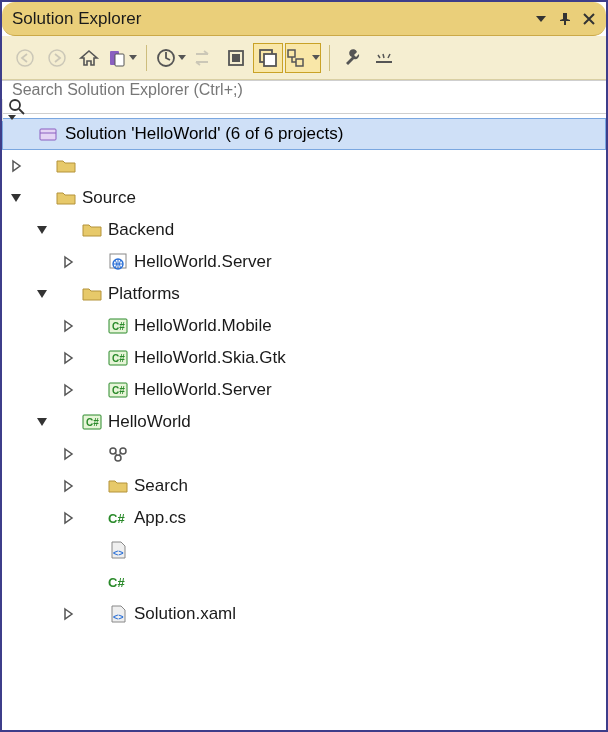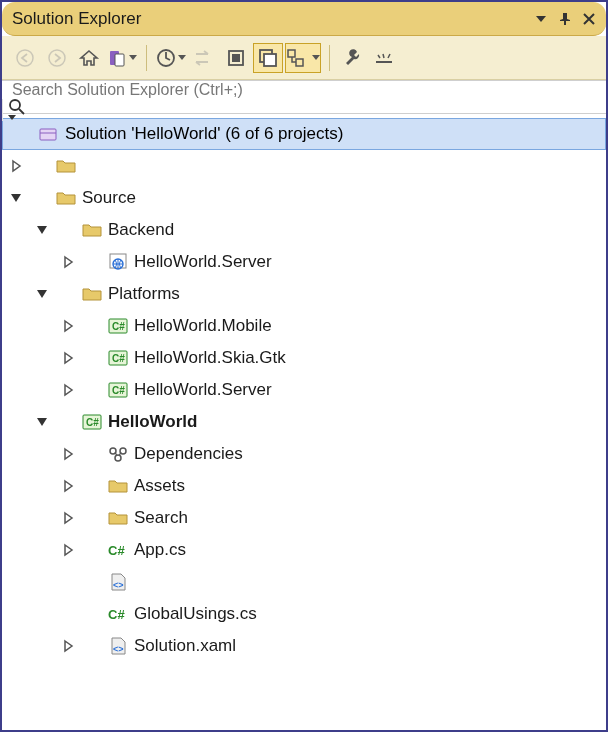--- a/index.html
+++ b/index.html
@@ -114,21 +114,21 @@
     flex-shrink:0;
   }
   .row .glyph.blank { visibility:hidden; }
   .row .icon {
     width: 20px; height:20px;
     display:flex;align-items:center;justify-content:center;
     margin: 0 6px 0 4px;
     flex-shrink:0;
   }
   .row .label { }
-  .row.bold .label { font-weight: 700; }
+  .row.bold .label { font-weight: 400; }
   .row.selected {
     background: #cfe0f7;
     border: 1px solid #7aa7e0;
     height: 32px;
   }
   .row.selected .label { color:#000; }
   
   .ind { display:inline-block; width:26px; flex-shrink:0; }
   
   .folder-fill { fill:#e7c96a; stroke:#b4933a; }
@@ -437,39 +437,22 @@
       </span>
     <span class="ind"></span>
     <span class="icon">
       <svg width="20" height="16">
           <circle cx="5" cy="5" r="3" fill="none" stroke="#555" stroke-width="1.5"></circle>
           <circle cx="15" cy="5" r="3" fill="none" stroke="#555" stroke-width="1.5"></circle>
           <circle cx="10" cy="12" r="3" fill="none" stroke="#555" stroke-width="1.5"></circle>
           <path d="M7 6 L9 10 M13 6 L11 10" stroke="#555" stroke-width="1.2"></path>
         </svg>
     </span>
-    <span class="label">Dependencies</span>
-  </div>
-
-  <div class="row">
-    <span class="ind"></span>
-      <span class="ind"></span>
-    <span class="glyph">
-        <svg width="10" height="12">
-          <path d="M2 1 L9 6 L2 11 Z" fill="none" stroke="#555" stroke-width="1.5"></path>
-        </svg>
-      </span>
-    <span class="ind"></span>
-    <span class="icon">
-      <svg width="20" height="16">
-          <path class="folder-fill" d="M1 3h6l2 2h10v9H1z"></path>
-        </svg>
-    </span>
-    <span class="label">Assets</span>
-  </div>
+  </div>
+
 
   <div class="row">
     <span class="ind"></span>
       <span class="ind"></span>
     <span class="glyph">
         <svg width="10" height="12">
           <path d="M2 1 L9 6 L2 11 Z" fill="none" stroke="#555" stroke-width="1.5"></path>
         </svg>
       </span>
     <span class="ind"></span>
@@ -518,21 +501,20 @@
       <span class="ind"></span>
     <span class="glyph blank">
         <svg width="10" height="12"></svg>
       </span>
     <span class="ind"></span>
     <span class="icon">
       <svg width="20" height="16">
           <text x="0" y="13" style="font:bold 13px sans-serif;fill:#2a8a2a">C#</text>
         </svg>
     </span>
-    <span class="label">GlobalUsings.cs</span>
   </div>
 
   <div class="row">
     <span class="ind"></span>
       <span class="ind"></span>
     <span class="glyph">
         <svg width="10" height="12">
           <path d="M2 1 L9 6 L2 11 Z" fill="none" stroke="#555" stroke-width="1.5"></path>
         </svg>
       </span>

